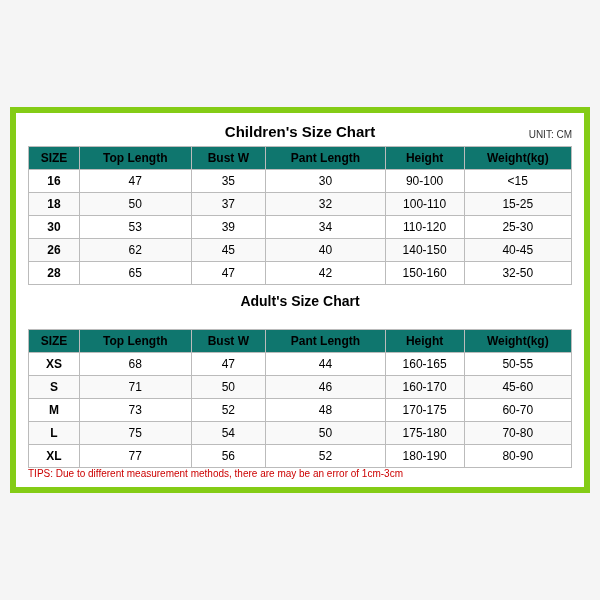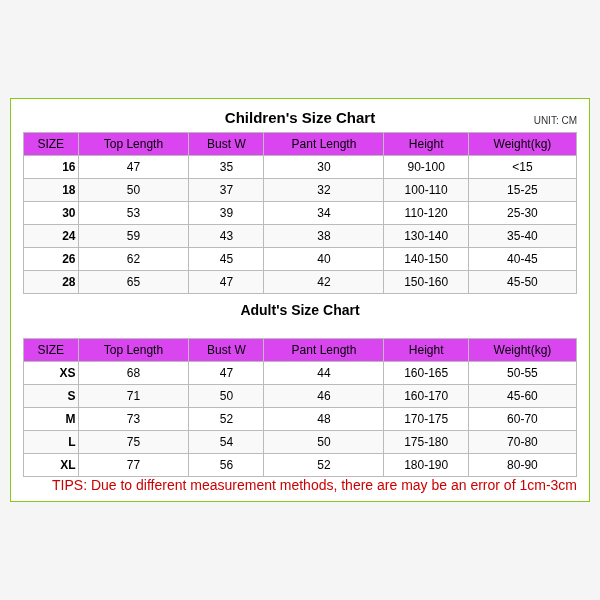--- a/index.html
+++ b/index.html
@@ -7,21 +7,21 @@
       width: 600px;
       height: 600px;
       background: #f5f5f5;
       display: flex;
       align-items: center;
       justify-content: center;
       font-family: Arial, sans-serif;
     }
     .chart-container {
       background: #fff;
-      border: 1px solid #84cc16;
+      border: 6px solid #84cc16;
       padding: 10px 12px 8px;
       width: 580px;
     }
     .chart-title-row {
       display: flex;
       justify-content: center;
       align-items: baseline;
       margin-bottom: 6px;
       position: relative;
     }
@@ -42,44 +42,43 @@
       width: 100%;
       border-collapse: collapse;
       font-size: 12px;
     }
     table th, table td {
       border: 1px solid #bbb;
       text-align: center;
       padding: 4px 2px;
     }
     table thead th {
-      background-color: #d946ef;
-      font-weight: normal;
+      background-color: #0f766e;
+      font-weight: bold;
       font-size: 12px;
     }
     table tbody td:first-child {
       font-weight: bold;
-      text-align: right;
     }
     table tbody tr:nth-child(odd) {
       background: #fff;
     }
     table tbody tr:nth-child(even) {
       background: #f9f9f9;
     }
     .section-header {
       text-align: center;
       font-size: 14px;
       font-weight: bold;
       padding: 8px 0 20px;
     }
     .tips {
-      font-size: 14px;
+      font-size: 10px;
       color: #cc0000;
-      text-align: right;
+      text-align: left;
     }
   </style>
 </head>
 <body>
 
 <div class="chart-container">
 
   <div class="chart-title-row">
     <div class="chart-title">Children's Size Chart</div>
     <div class="unit-label">UNIT: CM</div>
@@ -115,42 +114,34 @@
         </tr>
         <tr>
           <td>30</td>
           <td>53</td>
           <td>39</td>
           <td>34</td>
           <td>110-120</td>
           <td>25-30</td>
         </tr>
         <tr>
-          <td>24</td>
-          <td>59</td>
-          <td>43</td>
-          <td>38</td>
-          <td>130-140</td>
-          <td>35-40</td>
-        </tr>
-        <tr>
           <td>26</td>
           <td>62</td>
           <td>45</td>
           <td>40</td>
           <td>140-150</td>
           <td>40-45</td>
         </tr>
         <tr>
           <td>28</td>
           <td>65</td>
           <td>47</td>
           <td>42</td>
           <td>150-160</td>
-          <td>45-50</td>
+          <td>32-50</td>
         </tr>
       </tbody>
   </table>
 
   <div class="section-header">Adult's Size Chart</div>
 
   <table>
     <thead>
       <tr>
         <th>SIZE</th>

